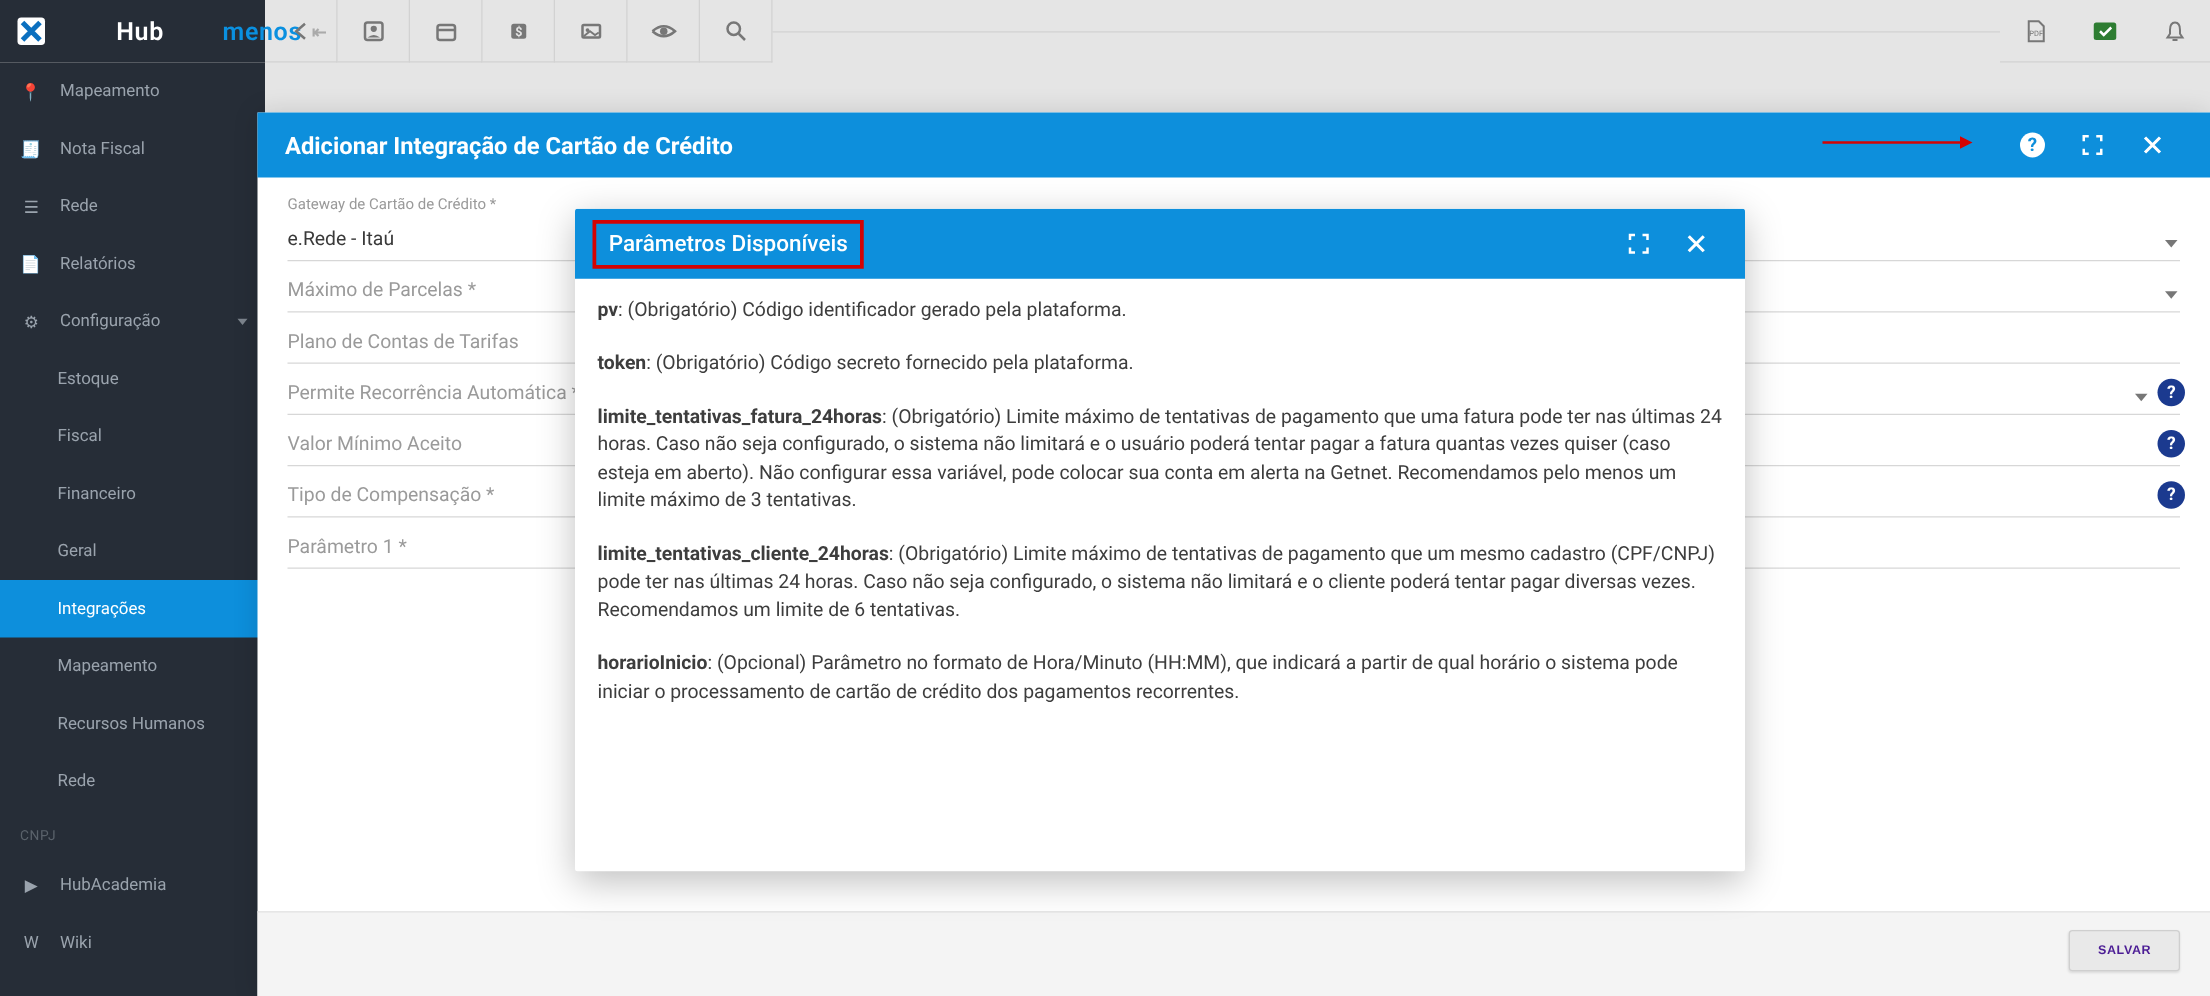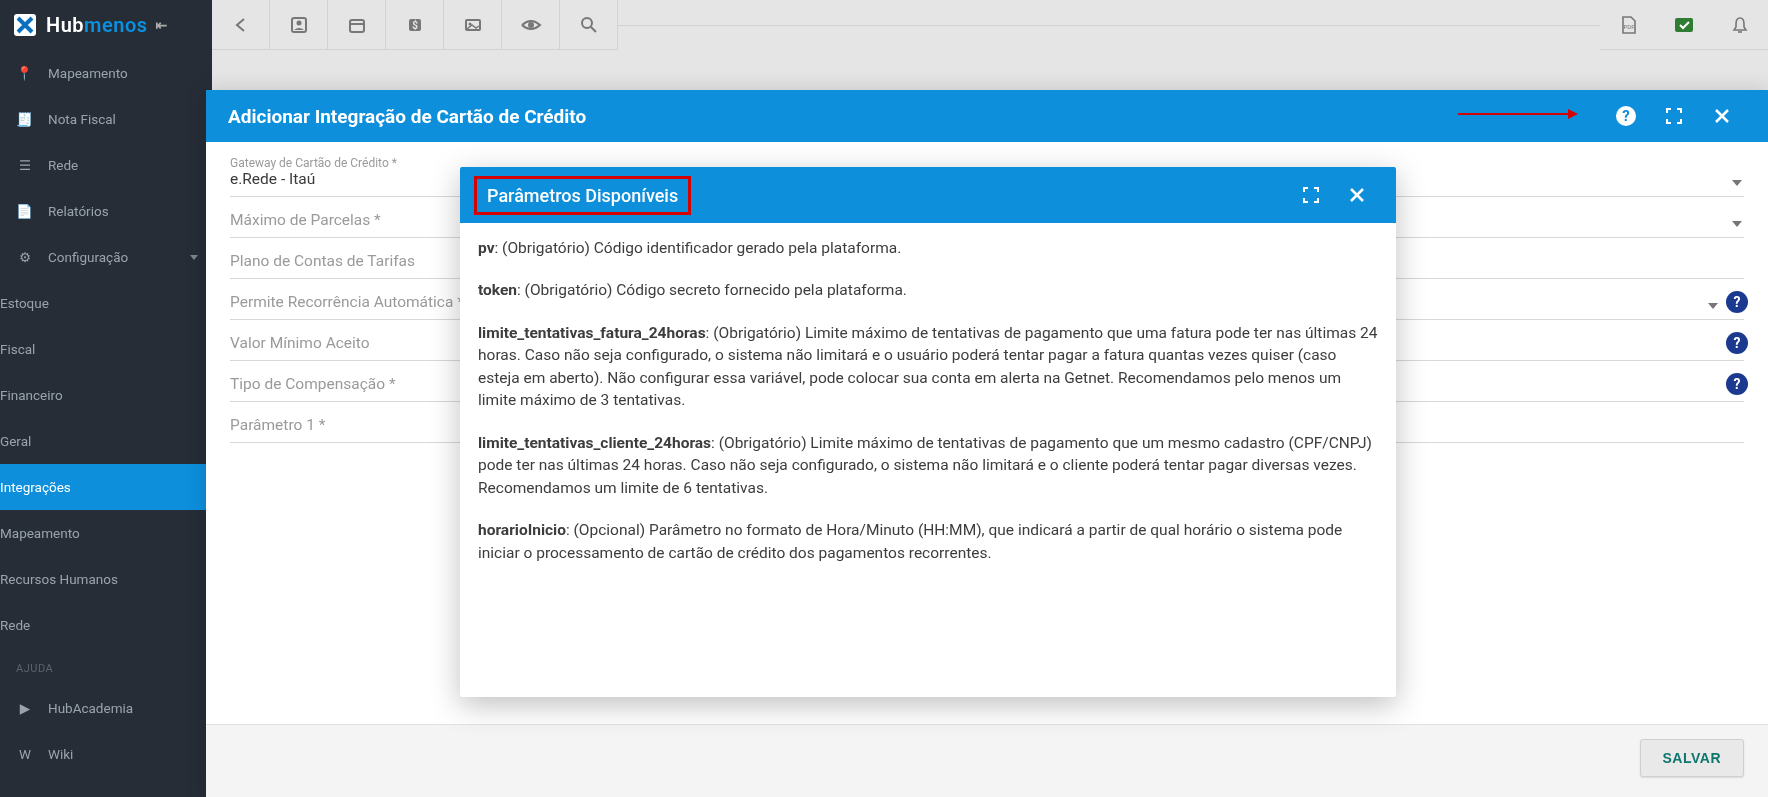--- a/index.html
+++ b/index.html
@@ -1,54 +1,54 @@
 <!DOCTYPE html>
 <html><head>
 <meta charset="utf-8">
 <style>
   * { box-sizing: border-box; margin: 0; padding: 0; }
   html, body { width: 1768px; height: 797px; font-family: Roboto, "Helvetica Neue", Arial, sans-serif; background: #e5e5e5; overflow: hidden; color: #333; }
   
   .topbar { position: absolute; left: 0; right: 0; top: 0; height: 50px; background: #e5e5e5; display: flex; align-items: center; }
   .logo-block { width: 212px; height: 50px; background: #262d37; display: flex; align-items: center; padding-left: 12px; color: #fff; font-weight: 600; letter-spacing: 0.5px; font-size: 20px; }
-  .logo-block .hb { display:inline-flex; align-items:center; }
+  .logo-block .hb { display:inline-flex; align-items:center;gap:47px; }
   .logo-block .hb svg { margin-right:8px; }
   .logo-block .soft { color:#0a90e0; }
   .logo-block .arr { color:#aaa; margin-left:8px; font-size:14px; }
   .topbar .toolbar { display:flex; height:50px; }
   .topbar .toolbtn { width:58px; height:50px; display:flex; align-items:center; justify-content:center; border-right:1px solid #d2d2d2; border-bottom:1px solid #d2d2d2; color:#777; font-size:20px; cursor:pointer; }
   .topbar .spacer { flex:1; border-bottom:1px solid #d2d2d2; }
   .topbar .rbtn { width:56px; height:50px; display:flex; align-items:center; justify-content:center; border-bottom:1px solid #d2d2d2; color:#777; font-size:20px; cursor:pointer; }
   .topbar .rbtn.green svg rect { fill:#2e7d32; }
   
   .sidebar { position:absolute; left:0; top:50px; bottom:-30px; width:212px; background:#262d37; color:#9aa3ad; font-size:13.5px; overflow:hidden; }
   .sidebar .item { display:flex; align-items:center; height:46px; padding-left:16px; cursor:pointer; }
   .sidebar .item svg, .sidebar .item .ico { width:18px; height:18px; margin-right:14px; fill:#9aa3ad; color:#9aa3ad; display:inline-flex; align-items:center; justify-content:center; }
   .sidebar .item.expandable::after { content:""; margin-left:auto; margin-right:14px; width:0; height:0; border-left:4px solid transparent; border-right:4px solid transparent; border-top:5px solid #7c848d; }
-  .sidebar .sub { display:flex; align-items:center; height:46px; cursor:pointer;text-align:center; }
+  .sidebar .sub { display:flex; align-items:center; height:46px; padding-left:46px; cursor:pointer;text-align:center; }
   .sidebar .sub.active { background:#0d8fdc; color:#fff; }
   .sidebar .heading { padding:14px 16px 10px; font-size:11px; color:#5a626b; letter-spacing:0.5px; }
   
   .peekbtn { position:absolute; right:0; top:100px; height:40px; background:#e5e5e5; border:1px solid #ccc; padding:0 14px; display:flex; align-items:center; font-size:13px; color:#555; border-radius:3px; }
   
   .dialog { position:absolute; left:206px; right:0; top:90px; bottom:0; background:#fff; box-shadow:0 0 20px rgba(0,0,0,0.15); display:flex; flex-direction:column;}
   .dialog-header { height:52px; background:#0d8fdc; color:#fff; display:flex; align-items:center; padding:0 22px; }
   .dialog-header .title { font-size:19px; font-weight:700; flex:1; }
   .dialog-header .hbtn { width:48px; height:52px; display:flex; align-items:center; justify-content:center; cursor:pointer; }
   .dialog-header .arrow-annotation { position:absolute; right:200px; top:23px; width:110px; height:2px; background:#d40303; }
   .dialog-header .arrow-annotation::after { content:""; position:absolute; right:-10px; top:-4px; width:0;height:0;border-top:5px solid transparent;border-bottom:5px solid transparent;border-left:10px solid #d40303; }
   .dialog-body { flex:1; overflow:auto; padding:0 24px 0; position:relative; }
   .field { margin-top:14px; border-bottom:1px solid #d7d7d7; padding-bottom:6px; position:relative; }
-  .field .lbl { font-size:12px; color:#9a9a9a; margin-bottom:0; display:block; }
+  .field .lbl { font-size:12px; color:#9a9a9a; margin-bottom:12px; display:block; }
   .field .val { font-size:15.5px; color:#3a3a3a; min-height:20px; }
   .field .caret { position:absolute; right:2px; bottom:10px; width:0;height:0;border-left:5px solid transparent;border-right:5px solid transparent;border-top:6px solid #777; }
   .field .help { position:absolute; right:-4px; bottom:6px; width:22px; height:22px; border-radius:50%; background:#1b3a8f; color:#fff; display:flex; align-items:center; justify-content:center; font-weight:700; font-size:14px; }
   .field.placeholder .val { color:#9a9a9a; }
   .dialog-footer { padding:14px 24px 20px; display:flex; justify-content:flex-end; background:#f4f4f4; border-top:1px solid #e1e1e1;}
-  .dialog-footer .save { padding:10px 22px; border:1px solid #cfcfcf; background:#e9e9e9; color:#0f766e; border-radius:3px; font-size:14px; font-weight:600; letter-spacing:0.5px; box-shadow:0 1px 2px rgba(0,0,0,0.1);}
+  .dialog-footer .save { padding:10px 22px; border:1px solid #cfcfcf; background:#e9e9e9; color:#4c1d95; border-radius:3px; font-size:10px; font-weight:600; letter-spacing:0.5px; box-shadow:0 1px 2px rgba(0,0,0,0.1);}
   
   .popup { position:absolute; left:460px; top:167px; width:936px; height:530px; background:#fff; box-shadow:0 8px 30px rgba(0,0,0,0.25); border-radius:2px; overflow:hidden; }
   .popup-header { height:56px; background:#0d8fdc; color:#fff; display:flex; align-items:center; padding:0 16px; }
   .popup-header .ptitle-wrap { border:3px solid #d40303; padding:6px 10px; margin-left:-2px;}
   .popup-header .ptitle { font-size:18px; font-weight:500; }
   .popup-header .pspacer { flex:1; }
   .popup-header .pbtn { width:46px; height:56px; display:flex; align-items:center; justify-content:center; cursor:pointer; }
   .popup-body { position:absolute; top:56px; left:0; right:0; bottom:0; overflow-y:auto; padding:14px 18px 14px; font-size:15.5px; color:#3d3d3d; line-height:1.45; }
   .popup-body::-webkit-scrollbar { width:14px; }
   .popup-body::-webkit-scrollbar-track { background:#f0f0f0;}
@@ -177,21 +177,21 @@
     </div>
   <div class="sub">
       <span>Mapeamento</span>
     </div>
   <div class="sub">
       <span>Recursos Humanos</span>
     </div>
   <div class="sub">
       <span>Rede</span>
     </div>
-  <div class="heading">AJUDA</div>
+  <div class="heading">CNPJ</div>
   <div class="item">
       <span class="ico">▶</span>
       <span>HubAcademia</span>
     </div>
   <div class="item">
       <span class="ico">W</span>
       <span>Wiki</span>
     </div>
 </div>
 

